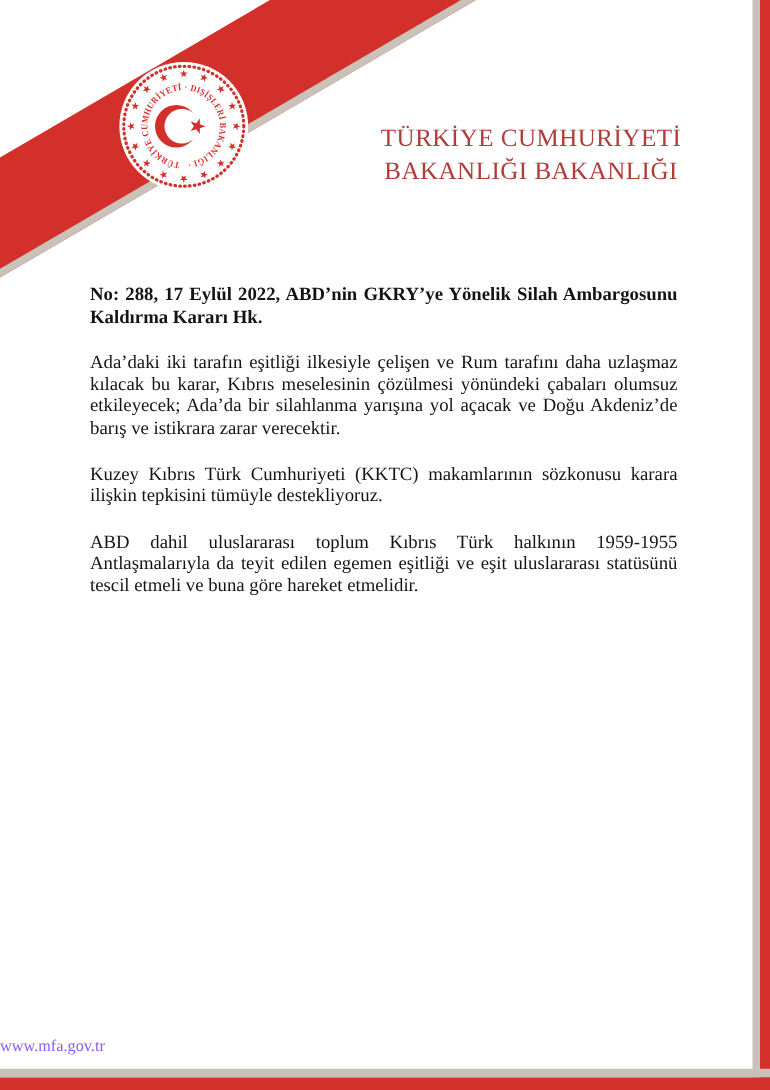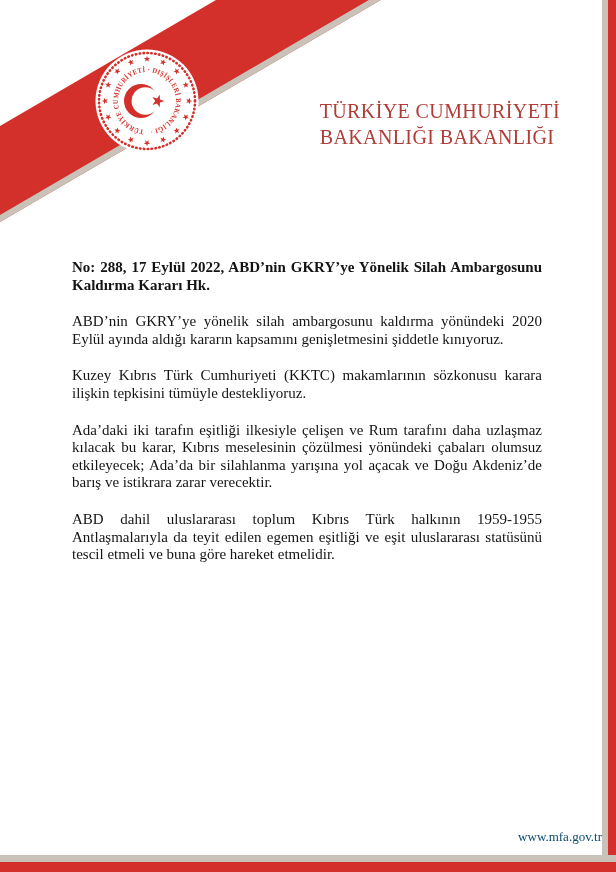--- a/index.html
+++ b/index.html
@@ -11,35 +11,35 @@
   .ribbon{
     position:absolute; left:-350px; top:45px; width:1000px; height:77px;
     background:#d4302b; border-bottom:6px solid #c9c2b8;
     transform:rotate(-30.25deg); z-index:1;
   }
   
   .emblem{ position:absolute; left:90px; top:44px; z-index:2; }
   .em-text{ font-family:"Liberation Serif", serif; font-weight:bold; fill:#d4302b; font-size:7.2px; letter-spacing:.4px; }
   
   .wordmark{
-    position:absolute; right:56px; top:99px; z-index:2;
-    text-align:left; color:#b03c38; font-size:20px; line-height:25.5px;
+    position:absolute; right:71px; top:99px; z-index:2;
+    text-align:center; color:#b03c38; font-size:20px; line-height:25.5px;
     letter-spacing:.4px; font-weight:normal;
   }
   
   .content{
     position:absolute; left:72px; top:228px; width:470px; z-index:2;
-    color:#141414; font-size:15px; line-height:17.6px; text-align:justify;margin-top:31px;
+    color:#141414; font-size:15px; line-height:17.6px; text-align:justify;
   }
   .content p{ margin:0 0 19px 0; }
   .content .title{ font-weight:bold; }
   
   .footer-link{
     position:absolute; left:0; top:829px; width:602px; z-index:2;
-    text-align:right; color:#0c4a6e; font-size:13px; text-decoration:none; display:block;
+    text-align:left; color:#8b5cf6; font-size:13px; text-decoration:none; display:block;
   }
   
   .edge-right-shadow{ position:absolute; top:0; right:8px; width:6px; height:100%; background:#c9c2b8; z-index:3; }
   .edge-right-red   { position:absolute; top:0; right:0;   width:8px; height:100%; background:#d4302b; z-index:3; }
   .edge-bottom-shadow{ position:absolute; left:0; bottom:10px; width:100%; height:7px; background:#c9c2b8; z-index:3; }
   .edge-bottom-red  { position:absolute; left:0; bottom:0;   width:100%; height:10px; background:#d4302b; z-index:4; }
 </style>
 </head>
 <body>
 
@@ -79,23 +79,22 @@
     </g>
   </svg>
 
   <div class="wordmark">
     <div>TÜRKİYE CUMHURİYETİ</div>
     <div>BAKANLIĞI BAKANLIĞI</div>
   </div>
 
   <div class="content">
     <p class="title">No: 288, 17 Eylül 2022, ABD’nin GKRY’ye Yönelik Silah Ambargosunu Kaldırma Kararı Hk.</p>
-    <p class="para">ABD’nin GKRY’ye yönelik silah ambargosunu kaldırma yönündeki 2020 Eylül ayında aldığı kararın kapsamını genişletmesini şiddetle kınıyoruz.</p>
+    <p class="para">Ada’daki iki tarafın eşitliği ilkesiyle çelişen ve Rum tarafını daha uzlaşmaz kılacak bu karar, Kıbrıs meselesinin çözülmesi yönündeki çabaları olumsuz etkileyecek; Ada’da bir silahlanma yarışına yol açacak ve Doğu Akdeniz’de barış ve istikrara zarar verecektir.</p>
     <p class="para">Kuzey Kıbrıs Türk Cumhuriyeti (KKTC) makamlarının sözkonusu karara ilişkin tepkisini tümüyle destekliyoruz.</p>
-    <p class="para">Ada’daki iki tarafın eşitliği ilkesiyle çelişen ve Rum tarafını daha uzlaşmaz kılacak bu karar, Kıbrıs meselesinin çözülmesi yönündeki çabaları olumsuz etkileyecek; Ada’da bir silahlanma yarışına yol açacak ve Doğu Akdeniz’de barış ve istikrara zarar verecektir.</p>
     <p class="para">ABD dahil uluslararası toplum Kıbrıs Türk halkının 1959-1955 Antlaşmalarıyla da teyit edilen egemen eşitliği ve eşit uluslararası statüsünü tescil etmeli ve buna göre hareket etmelidir.</p>
   </div>
 
   <a class="footer-link" href="#">www.mfa.gov.tr</a>
 
   <div class="edge-right-shadow"></div>
   <div class="edge-right-red"></div>
   <div class="edge-bottom-shadow"></div>
   <div class="edge-bottom-red"></div>
 

